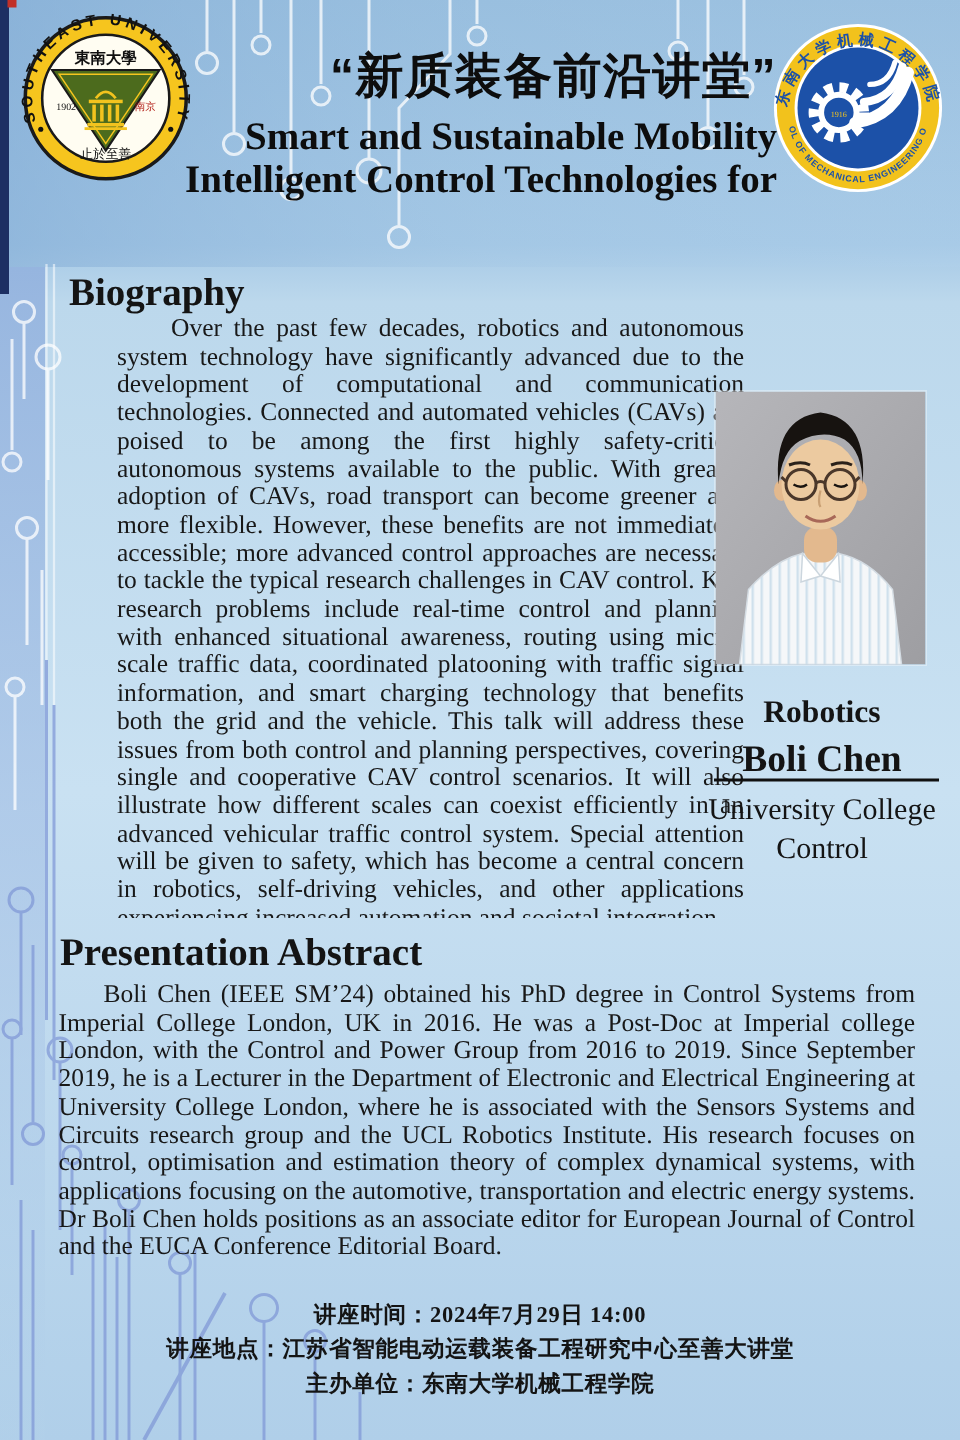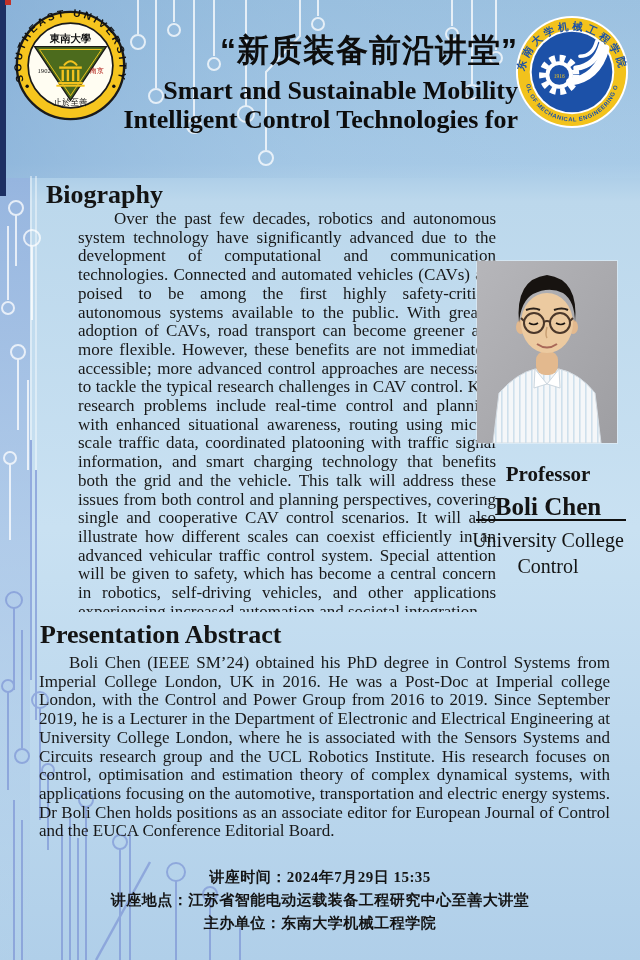--- a/index.html
+++ b/index.html
@@ -254,30 +254,30 @@
       </g>
       <g stroke="#1a1410" stroke-width="1.6" fill="none">
         <path d="M52,62 q5,3 9,0"></path>
         <path d="M79,62 q5,3 9,0"></path>
       </g>
       <path d="M70,66 q-2,8 0,11" stroke="#c9a074" stroke-width="1.5" fill="none"></path>
       <path d="M60,83 q10,7 20,0" stroke="#a86858" stroke-width="2" fill="none"></path>
     </svg>
   </div>
 
-  <div class="layer spk-col spk-title">Professor</div>
+  <div class="layer spk-col spk-title">Robotics</div>
   <div class="layer spk-col spk-name">Boli Chen</div>
   <div class="layer spk-underline"></div>
   <div class="layer spk-col spk-aff">
     <div>University College</div>
     <div>Control</div>
   </div>
 
   <h2 class="layer abs-heading">Presentation Abstract</h2>
   <p class="layer para abs-text">Boli Chen (IEEE SM’24) obtained his PhD degree in Control Systems from Imperial College London, UK in 2016. He was a Post-Doc at Imperial college London, with the Control and Power Group from 2016 to 2019. Since September 2019, he is a Lecturer in the Department of Electronic and Electrical Engineering at University College London, where he is associated with the Sensors Systems and Circuits research group and the UCL Robotics Institute. His research focuses on control, optimisation and estimation theory of complex dynamical systems, with applications focusing on the automotive, transportation and electric energy systems. Dr Boli Chen holds positions as an associate editor for European Journal of Control and the EUCA Conference Editorial Board.</p>
 
   <div class="layer footer">
-    <div class="f-line">讲座时间：2024年7月29日 15:35</div>
+    <div class="f-line">讲座时间：2024年7月29日 14:00</div>
     <div class="f-line">讲座地点：江苏省智能电动运载装备工程研究中心至善大讲堂</div>
     <div class="f-line">主办单位：东南大学机械工程学院</div>
   </div>
 
 </div>
 
 </body></html>

